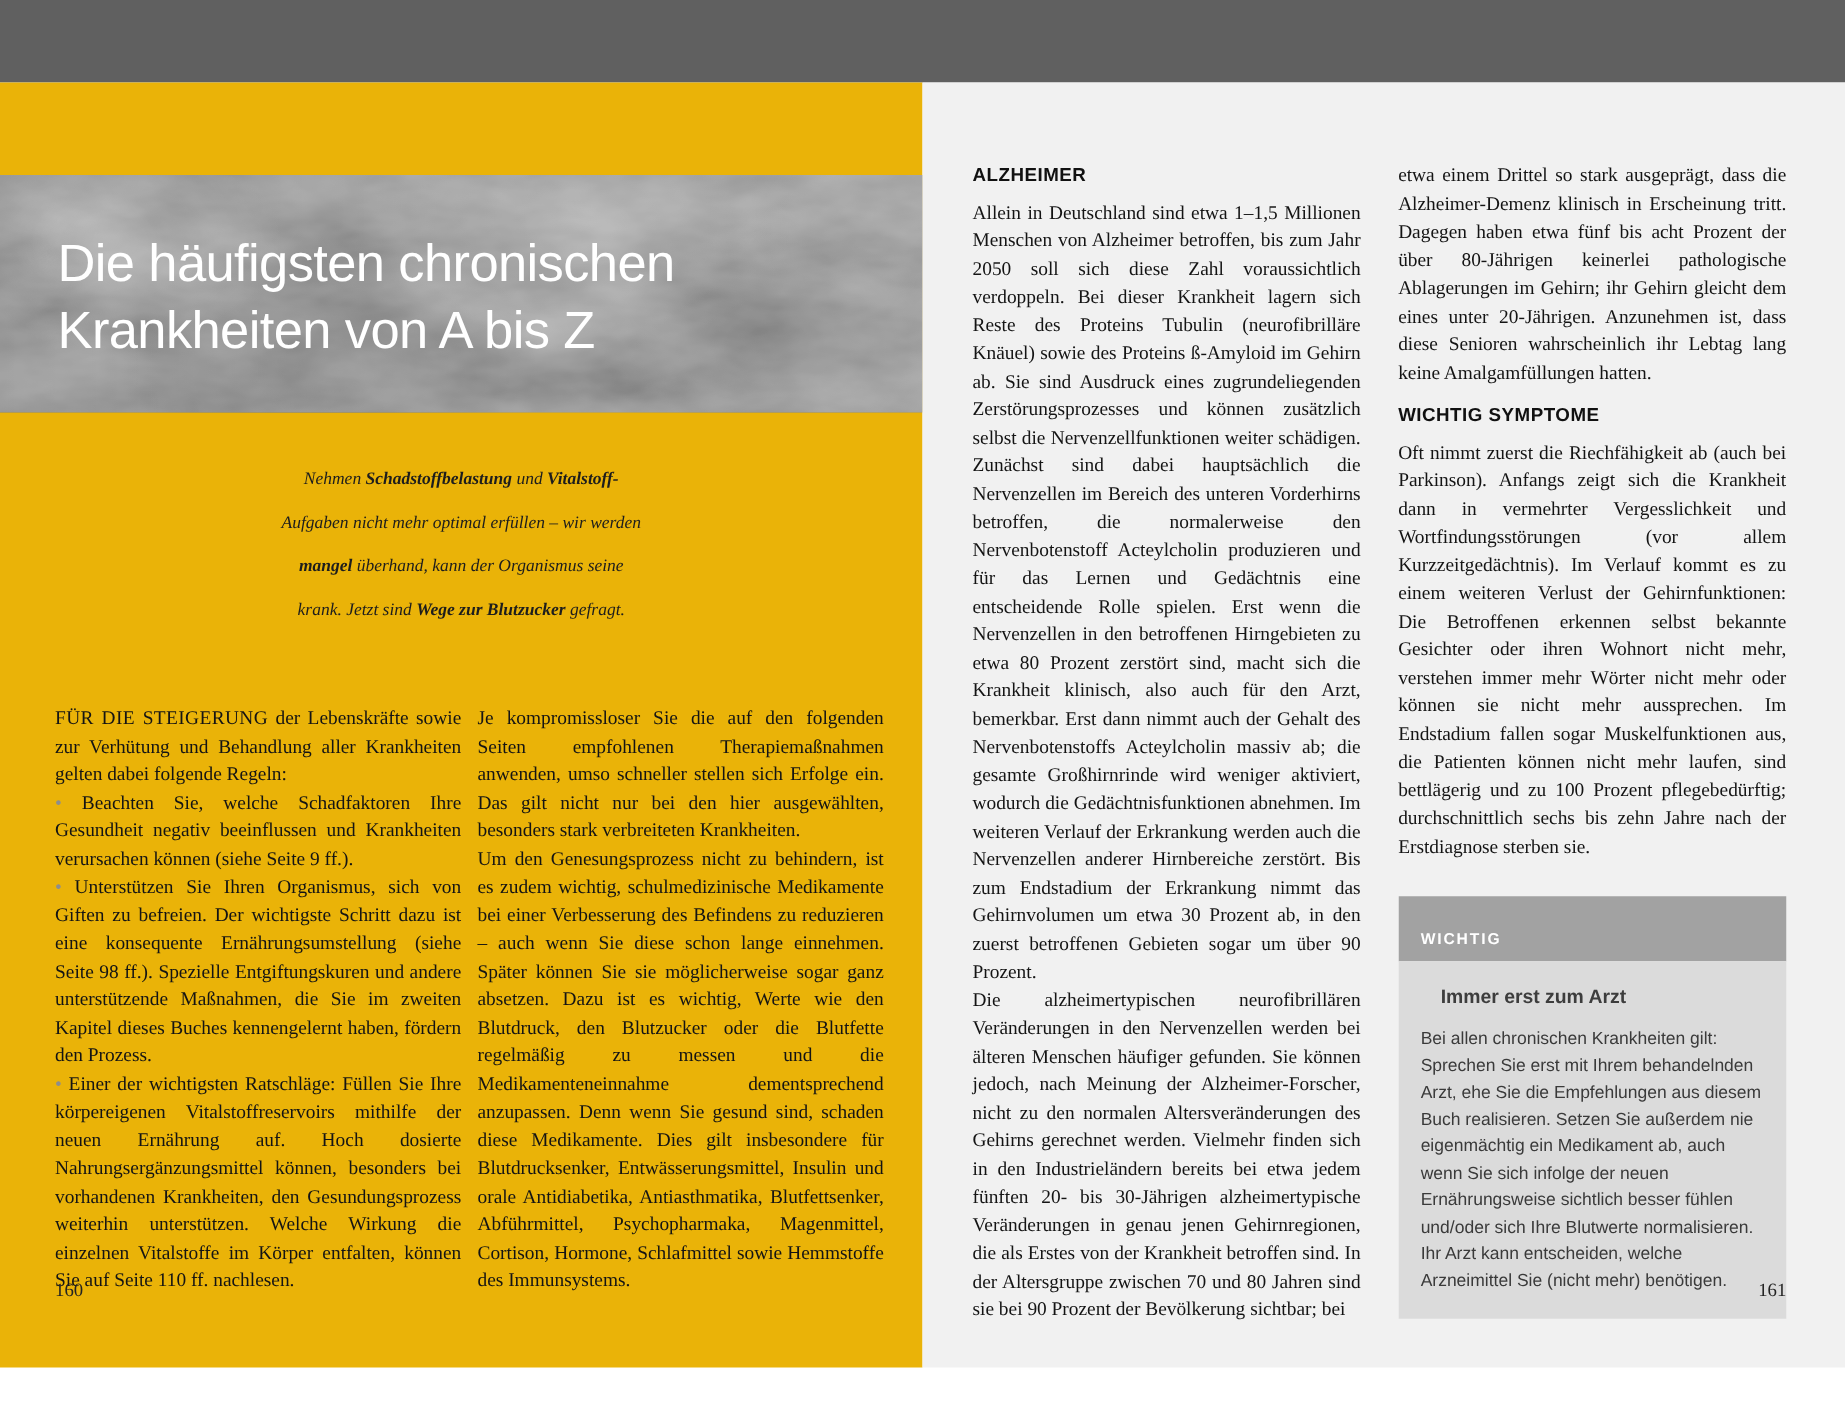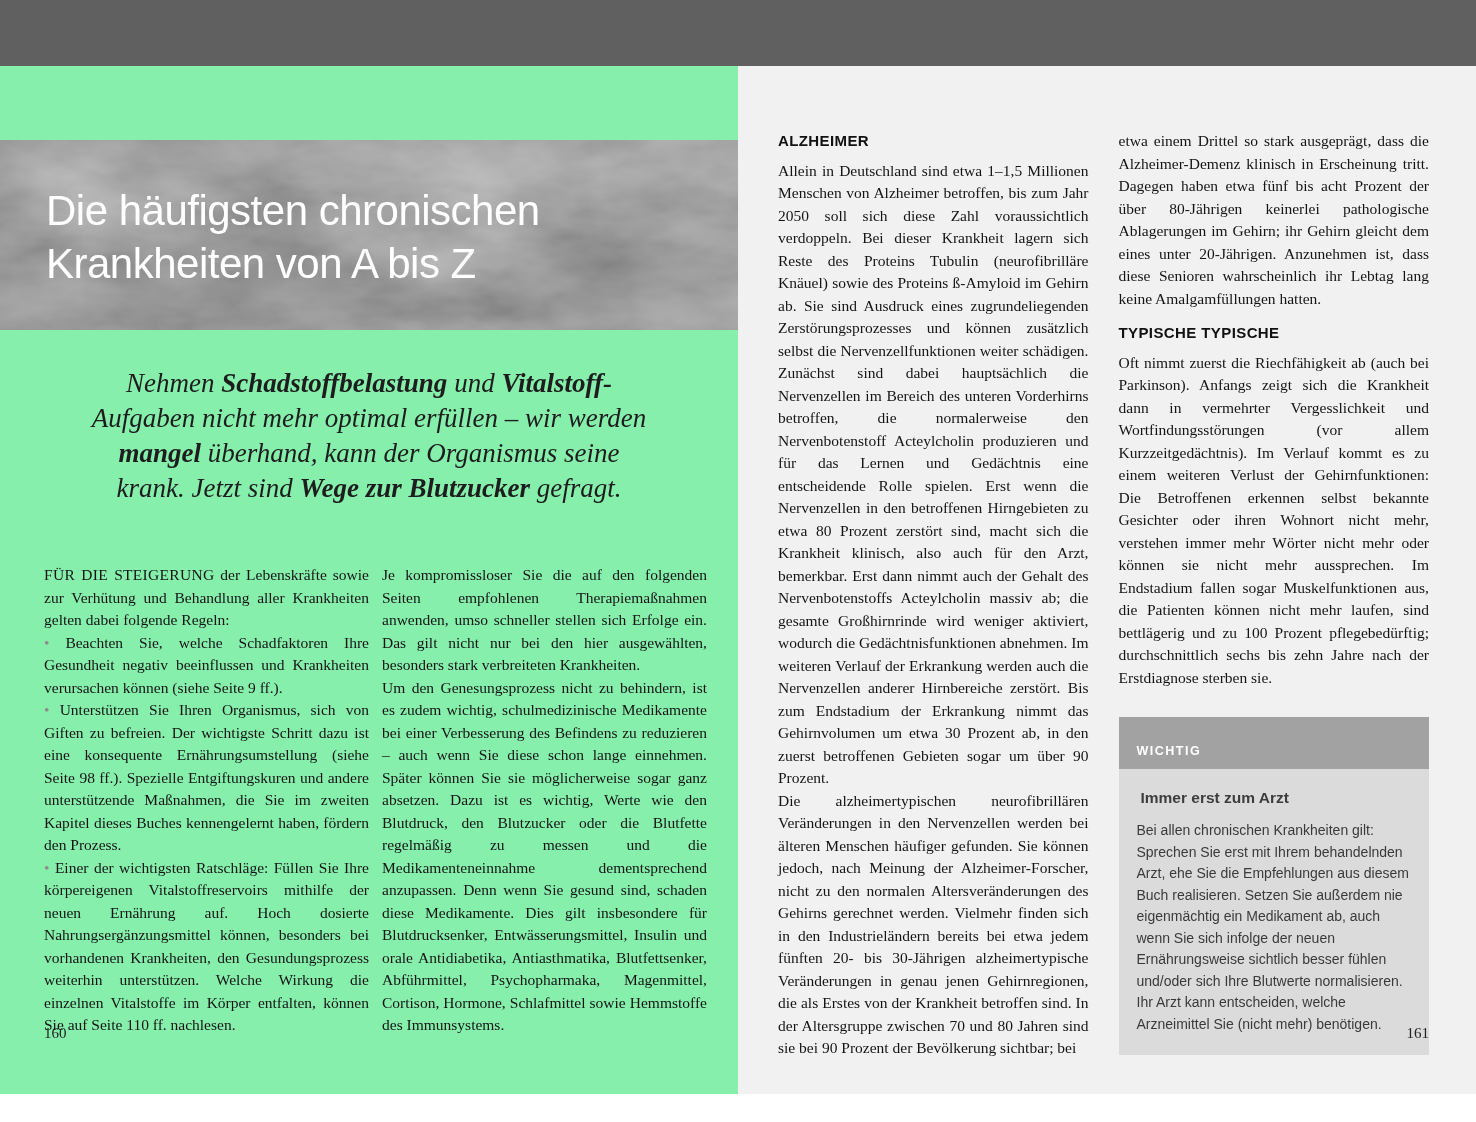--- a/index.html
+++ b/index.html
@@ -18,21 +18,21 @@
     width: 1476px; height: 66px;
     background: #606060;
   }
   .pages {
     position: absolute;
     top: 66px; left: 0;
     width: 1476px; height: 1056px;
     display: flex;
   }
   .page { position: relative; width: 738px; height: 1028px; }
-  .page-left  { background: #86efac; }
+  .page-left  { background: #eab308; }
   .page-right { background: #f1f1f1; }
 
   
   .banner {
     position: absolute;
     top: 74px; left: 0;
     width: 738px; height: 190px;
     background-color: #8f8f8f;
     background-image:
       radial-gradient(ellipse 220px 140px at 12% 28%, #a8a8a8 0%, rgba(168,168,168,0) 62%),
@@ -57,21 +57,21 @@
   }
   .banner-title span { display: block; }
 
   
   .intro {
     position: absolute;
     top: 300px; left: 40px; right: 40px;
     text-align: center;
     font-family: "Liberation Serif", serif;
     font-style: italic;
-    font-size: 27px;
+    font-size: 14px;
     line-height: 35px;
     color: #1d1d1d;
   }
   .intro-line { display: block; }
   .intro strong { font-weight: 700; font-style: italic; }
 
   
   .cols { display: flex; }
   .col {
     flex: 1;
@@ -125,21 +125,21 @@
   }
   .wichtig-body {
     background: #dbdbdb;
     padding: 16px 18px 20px 18px;
   }
   .wichtig-title {
     font-family: "Liberation Sans", sans-serif;
     font-weight: 700;
     font-size: 15.5px;
     color: #3d3d3d;
-    margin: 2px 0 11px 4px;
+    margin: 2px 0 11px 16px;
   }
   .wichtig-text {
     font-family: "Liberation Sans", sans-serif;
     font-size: 14px;
     line-height: 21.5px;
     color: #3a3a3a;
     text-align: left;
   }
 
   
@@ -209,21 +209,21 @@
     <section class="page page-right">
 
       <div class="cols right-cols">
         <div class="col">
           <h2 class="section-heading">ALZHEIMER</h2>
           <p>Allein in Deutschland sind etwa 1–1,5 Millionen Menschen von Alzheimer betroffen, bis zum Jahr 2050 soll sich diese Zahl voraussichtlich verdoppeln. Bei dieser Krankheit lagern sich Reste des Proteins Tubulin (neurofibrilläre Knäuel) sowie des Proteins ß-Amyloid im Gehirn ab. Sie sind Ausdruck eines zugrundeliegenden Zerstörungsprozesses und können zusätzlich selbst die Nervenzellfunktionen weiter schädigen. Zunächst sind dabei hauptsächlich die Nervenzellen im Bereich des unteren Vorderhirns betroffen, die normalerweise den Nervenbotenstoff Acteylcholin produzieren und für das Lernen und Gedächtnis eine entscheidende Rolle spielen. Erst wenn die Nervenzellen in den betroffenen Hirngebieten zu etwa 80 Prozent zerstört sind, macht sich die Krankheit klinisch, also auch für den Arzt, bemerkbar. Erst dann nimmt auch der Gehalt des Nervenbotenstoffs Acteylcholin massiv ab; die gesamte Großhirnrinde wird weniger aktiviert, wodurch die Gedächtnisfunktionen abnehmen. Im weiteren Verlauf der Erkrankung werden auch die Nervenzellen anderer Hirnbereiche zerstört. Bis zum Endstadium der Erkrankung nimmt das Gehirnvolumen um etwa 30 Prozent ab, in den zuerst betroffenen Gebieten sogar um über 90 Prozent.</p>
           <p>Die alzheimertypischen neurofibrillären Veränderungen in den Nervenzellen werden bei älteren Menschen häufiger gefunden. Sie können jedoch, nach Meinung der Alzheimer-Forscher, nicht zu den normalen Altersveränderungen des Gehirns gerechnet werden. Vielmehr finden sich in den Industrieländern bereits bei etwa jedem fünften 20- bis 30-Jährigen alzheimertypische Veränderungen in genau jenen Gehirnregionen, die als Erstes von der Krankheit betroffen sind. In der Altersgruppe zwischen 70 und 80 Jahren sind sie bei 90 Prozent der Bevölkerung sichtbar; bei</p>
         </div>
         <div class="col">
           <p>etwa einem Drittel so stark ausgeprägt, dass die Alzheimer-Demenz klinisch in Erscheinung tritt. Dagegen haben etwa fünf bis acht Prozent der über 80-Jährigen keinerlei pathologische Ablagerungen im Gehirn; ihr Gehirn gleicht dem eines unter 20-Jährigen. Anzunehmen ist, dass diese Senioren wahrscheinlich ihr Lebtag lang keine Amalgamfüllungen hatten.</p>
-          <h2 class="section-heading heading-gap">TYPISCHE TYPISCHE</h2>
+          <h2 class="section-heading heading-gap">WICHTIG SYMPTOME</h2>
           <p>Oft nimmt zuerst die Riechfähigkeit ab (auch bei Parkinson). Anfangs zeigt sich die Krankheit dann in vermehrter Vergesslichkeit und Wortfindungsstörungen (vor allem Kurzzeitgedächtnis). Im Verlauf kommt es zu einem weiteren Verlust der Gehirnfunktionen: Die Betroffenen erkennen selbst bekannte Gesichter oder ihren Wohnort nicht mehr, verstehen immer mehr Wörter nicht mehr oder können sie nicht mehr aussprechen. Im Endstadium fallen sogar Muskelfunktionen aus, die Patienten können nicht mehr laufen, sind bettlägerig und zu 100 Prozent pflegebedürftig; durchschnittlich sechs bis zehn Jahre nach der Erstdiagnose sterben sie.</p>
 
           <aside class="wichtig">
             <div class="wichtig-header">WICHTIG</div>
             <div class="wichtig-body">
               <h3 class="wichtig-title">Immer erst zum Arzt</h3>
               <p class="wichtig-text">Bei allen chronischen Krankheiten gilt: Sprechen Sie erst mit Ihrem behandelnden Arzt, ehe Sie die Empfehlungen aus diesem Buch realisieren. Setzen Sie außerdem nie eigenmächtig ein Medikament ab, auch wenn Sie sich infolge der neuen Ernährungsweise sichtlich besser fühlen und/oder sich Ihre Blutwerte normalisieren. Ihr Arzt kann entscheiden, welche Arzneimittel Sie (nicht mehr) benötigen.</p>
             </div>
           </aside>
         </div>

